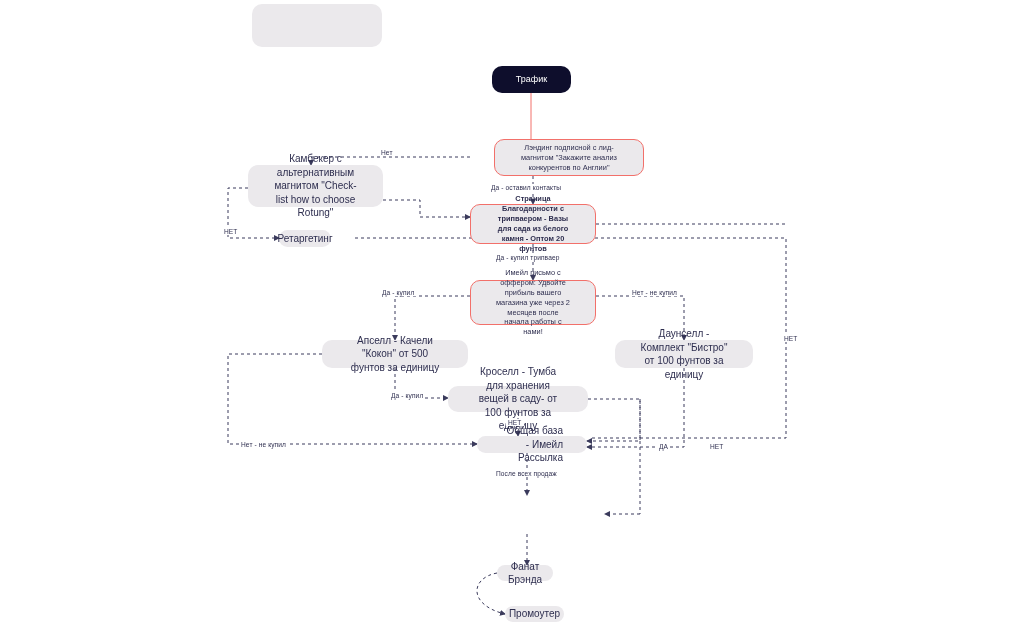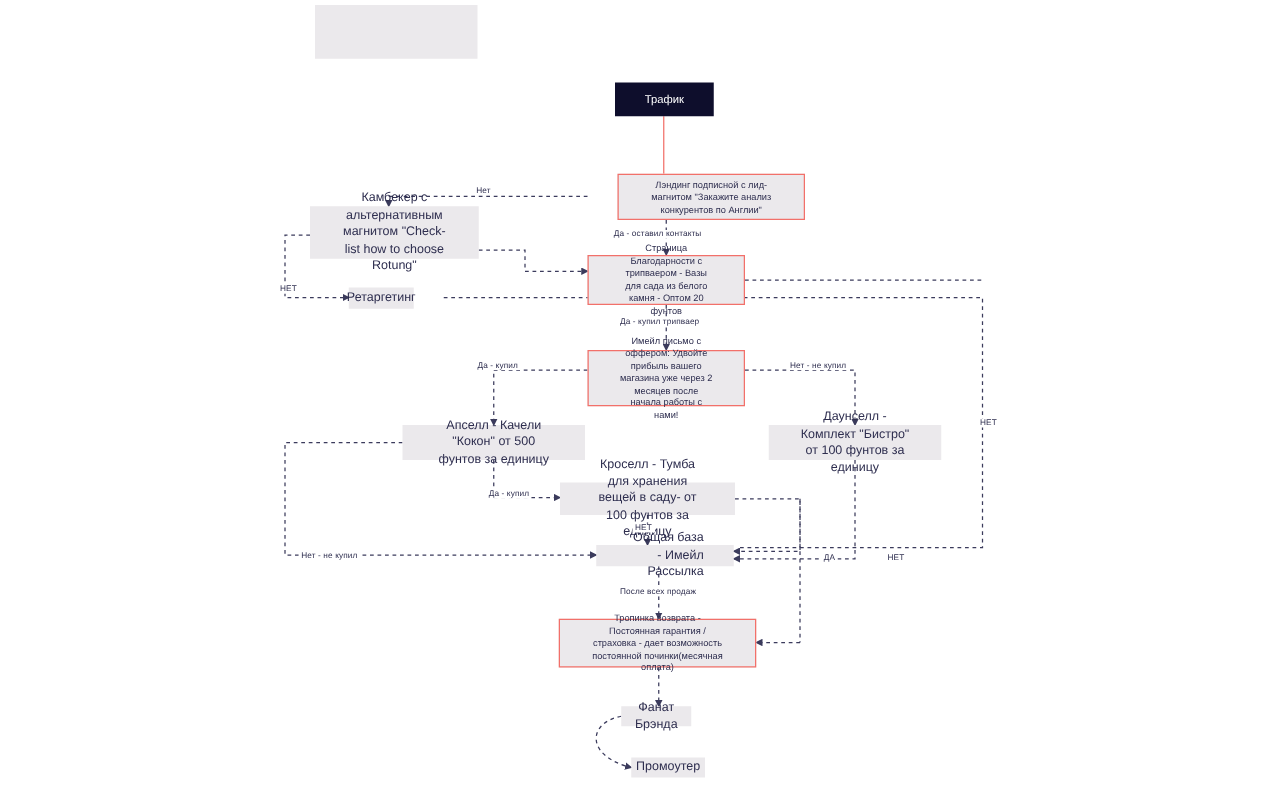--- a/index.html
+++ b/index.html
@@ -28,21 +28,21 @@
     height: 632px;
     pointer-events: none;
   }
   .node {
     position: absolute;
     box-sizing: border-box;
     display: flex;
     align-items: center;
     justify-content: center;
     text-align: center;
-    border-radius: 0;
+    border-radius: 10px;
     line-height: 1.35;
     padding: 4px 24px;
     white-space: pre-line;
   }
   .node.gray {
     background: #ebe9ec;
     color: #2e2e4f;
     font-size: 10px;
   }
   .node.red {
@@ -130,33 +130,32 @@
   <div class="node empty" style="left:252px;top:4px;width:130px;height:43px;"></div>
 
   <div class="node dark" style="left:492px;top:66px;width:79px;height:27px;">Трафик</div>
 
   <div class="node red" style="left:494px;top:139px;width:150px;height:37px;">Лэндинг подписной с  лид-магнитом "Закажите анализ конкурентов по Англии"</div>
 
   <div class="node gray" style="left:248px;top:165px;width:135px;height:42px;">Камбекер с альтернативным магнитом "Check-list  how to choose Rotung"</div>
 
   <div class="node gray" style="left:279px;top:230px;width:52px;height:17px;">Ретаргетинг</div>
 
-  <div class="node red" style="left:470px;top:204px;width:126px;height:40px;">Страница Благодарности с трипваером - Вазы для сада из белого камня - Оптом 20 фунтов</div>
+  <div class="node red" style="left:470px;top:204px;width:126px;height:40px;font-weight:bold;">Страница Благодарности с трипваером - Вазы для сада из белого камня - Оптом 20 фунтов</div>
 
   <div class="node red" style="left:470px;top:280px;width:126px;height:45px;">Имейл письмо с оффером: Удвойте прибыль вашего магазина уже через 2 месяцев после начала работы с нами!</div>
 
   <div class="node gray" style="left:322px;top:340px;width:146px;height:28px;">Апселл - Качели "Кокон" от 500 фунтов за единицу</div>
 
   <div class="node gray" style="left:615px;top:340px;width:138px;height:28px;">Даунселл - Комплект "Бистро" от 100 фунтов за единицу</div>
 
   <div class="node gray" style="left:448px;top:386px;width:140px;height:26px;">Кроселл - Тумба для хранения вещей в саду- от 100 фунтов за единицу</div>
 
   <div class="node gray" style="left:477px;top:436px;width:110px;height:17px;text-align:right;">Общая база - Имейл Рассылка</div>
 
-  <div class="node red" style="left:447px;top:495px;width:158px;height:39px;">Тропинка возврата - Постоянная гарантия / страховка - дает возможность постоянной починки(месячная оплата)</div>
 
   <div class="node gray" style="left:497px;top:565px;width:56px;height:16px;">Фанат Брэнда</div>
 
   <div class="node gray" style="left:505px;top:606px;width:59px;height:16px;">Промоутер</div>
 
   <div class="edge-label" style="left:379px;top:149px;">Нет</div>
   <div class="edge-label" style="left:489px;top:184px;">Да - оставил контакты</div>
   <div class="edge-label" style="left:222px;top:228px;">НЕТ</div>
   <div class="edge-label" style="left:494px;top:254px;">Да - купил трипваер</div>
   <div class="edge-label" style="left:380px;top:289px;">Да - купил</div>

